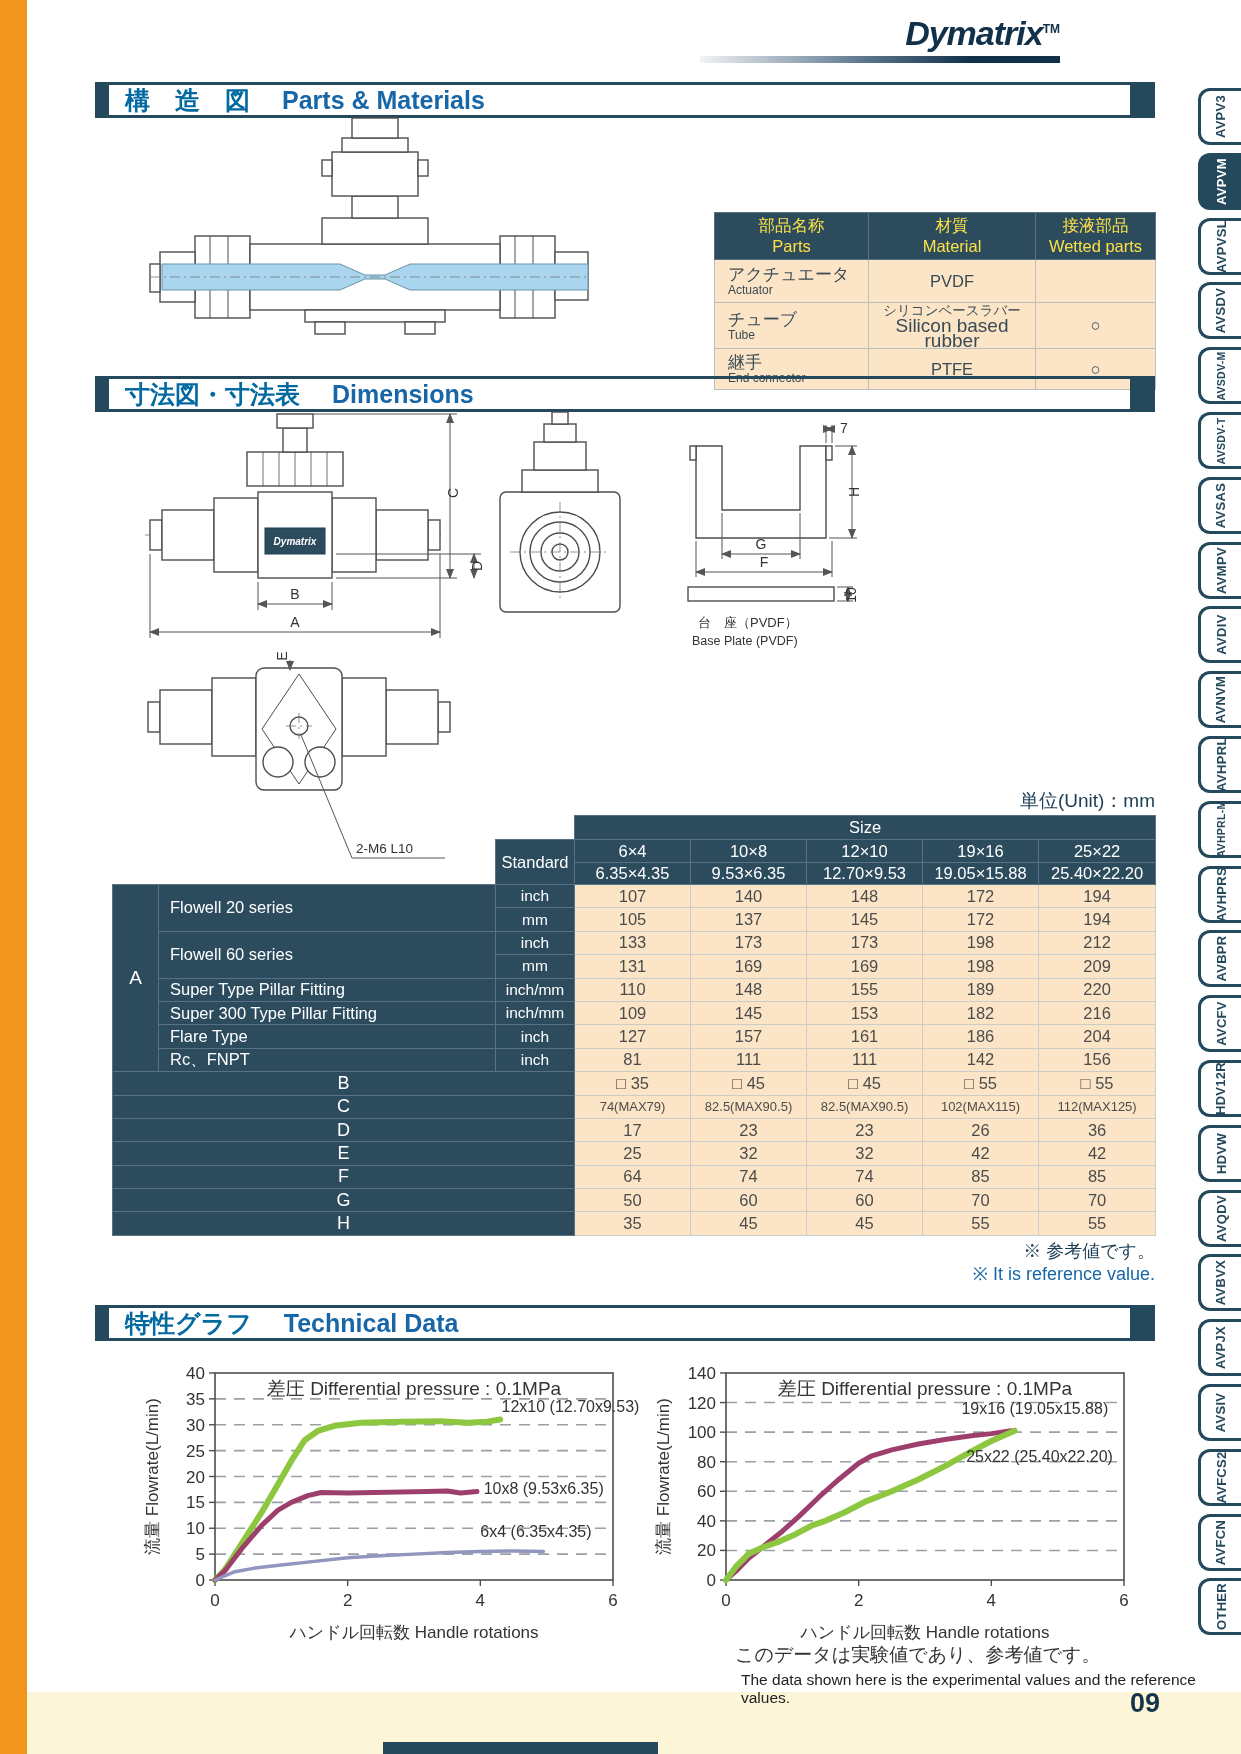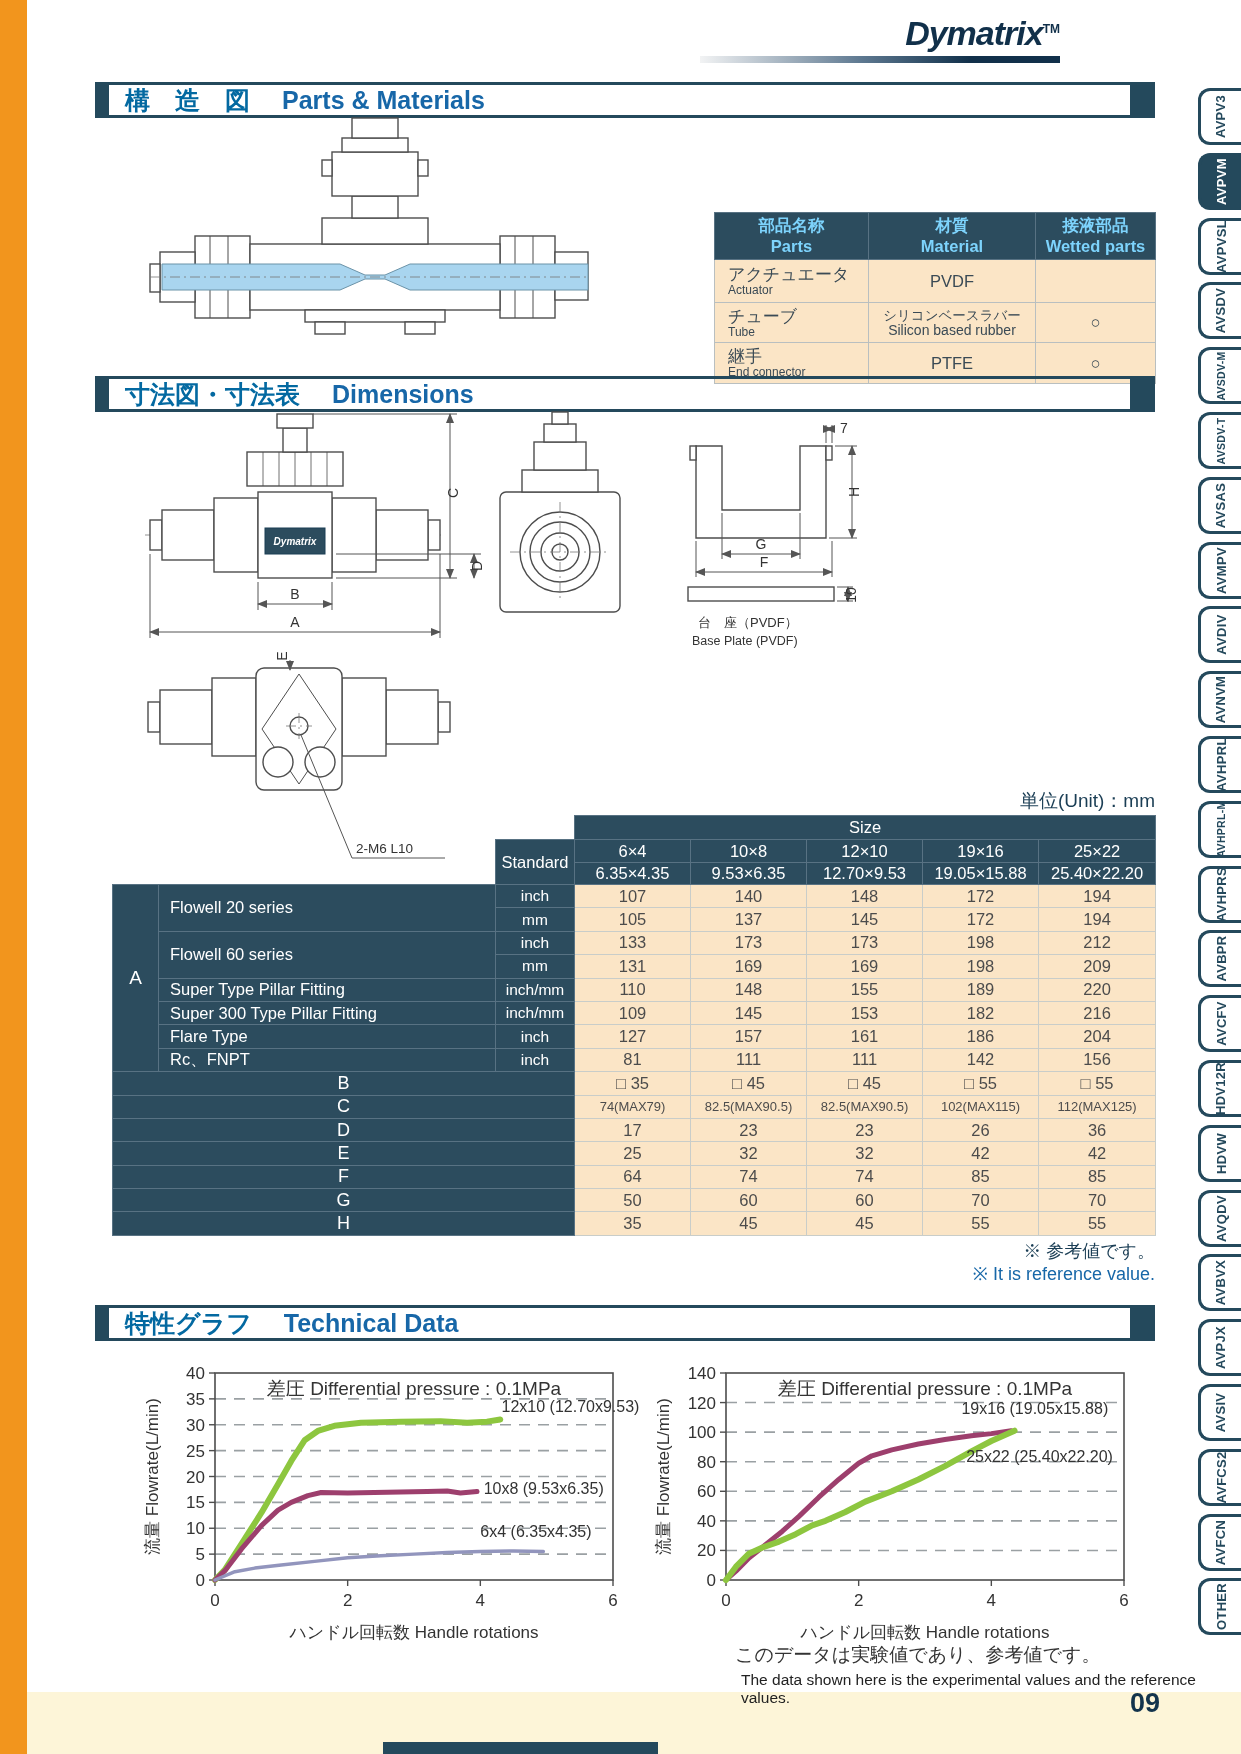--- a/index.html
+++ b/index.html
@@ -23,29 +23,29 @@
   .sec-head{left:95px;width:1060px;height:30px;border-top:3px solid #24495c;
             border-bottom:3px solid #24495c;display:flex;align-items:center;}
   .sec-head .sq{position:absolute;left:0;top:0;bottom:0;width:14px;background:#24495c;}
   .sec-head .endblock{position:absolute;right:0;top:0;bottom:0;width:25px;background:#24495c;}
   .sec-head .jp{margin-left:30px;font-size:25px;font-weight:bold;color:#0369a1;}
   .sec-head .en{margin-left:32px;font-size:25px;font-weight:bold;color:#1767a8;}
 
   
   #parts-table{border-collapse:collapse;table-layout:fixed;width:441px;}
   #parts-table td{border:1px solid #9aa6ab;padding:0;vertical-align:middle;}
-  #parts-table td.ph{background:#2c4c5e;color:#7dd3fc;text-align:center;font-size:16.5px;
-                     border-color:#587283;line-height:21px;font-weight:bold;}
+  #parts-table td.ph{background:#2c4c5e;color:#fde047;text-align:center;font-size:16.5px;
+                     border-color:#587283;line-height:21px;}
   #parts-table td.pc{background:#fbe5c6;color:#3a4a55;text-align:center;font-size:16.5px;
                      border-color:#b9bfc0;}
   #parts-table td.pl{text-align:left;padding-left:13px;}
   #parts-table .pjp{font-size:17px;line-height:19px;}
   #parts-table .pen{font-size:12px;line-height:13px;}
   #parts-table .pmj{font-size:13.5px;line-height:15px;}
-  #parts-table .pme{font-size:14px;line-height:15px;}
+  #parts-table .pme{font-size:19px;line-height:15px;}
 
   
   #dim-table{border-collapse:collapse;table-layout:fixed;width:1043px;}
   #dim-table td{padding:0;text-align:center;vertical-align:middle;font-size:16.5px;
                 white-space:nowrap;overflow:hidden;}
   #dim-table td.navy{background:#2c4c5e;color:#fff;border:1px solid #587283;}
   #dim-table td.tan{background:#fbe5c6;color:#4c4c4c;border:1px solid #c9cdc9;}
   #dim-table td.blank{background:transparent;border:none;}
   #dim-table td.lbl{text-align:left;padding-left:11px;}
   #dim-table td.acol{font-size:19px;}

